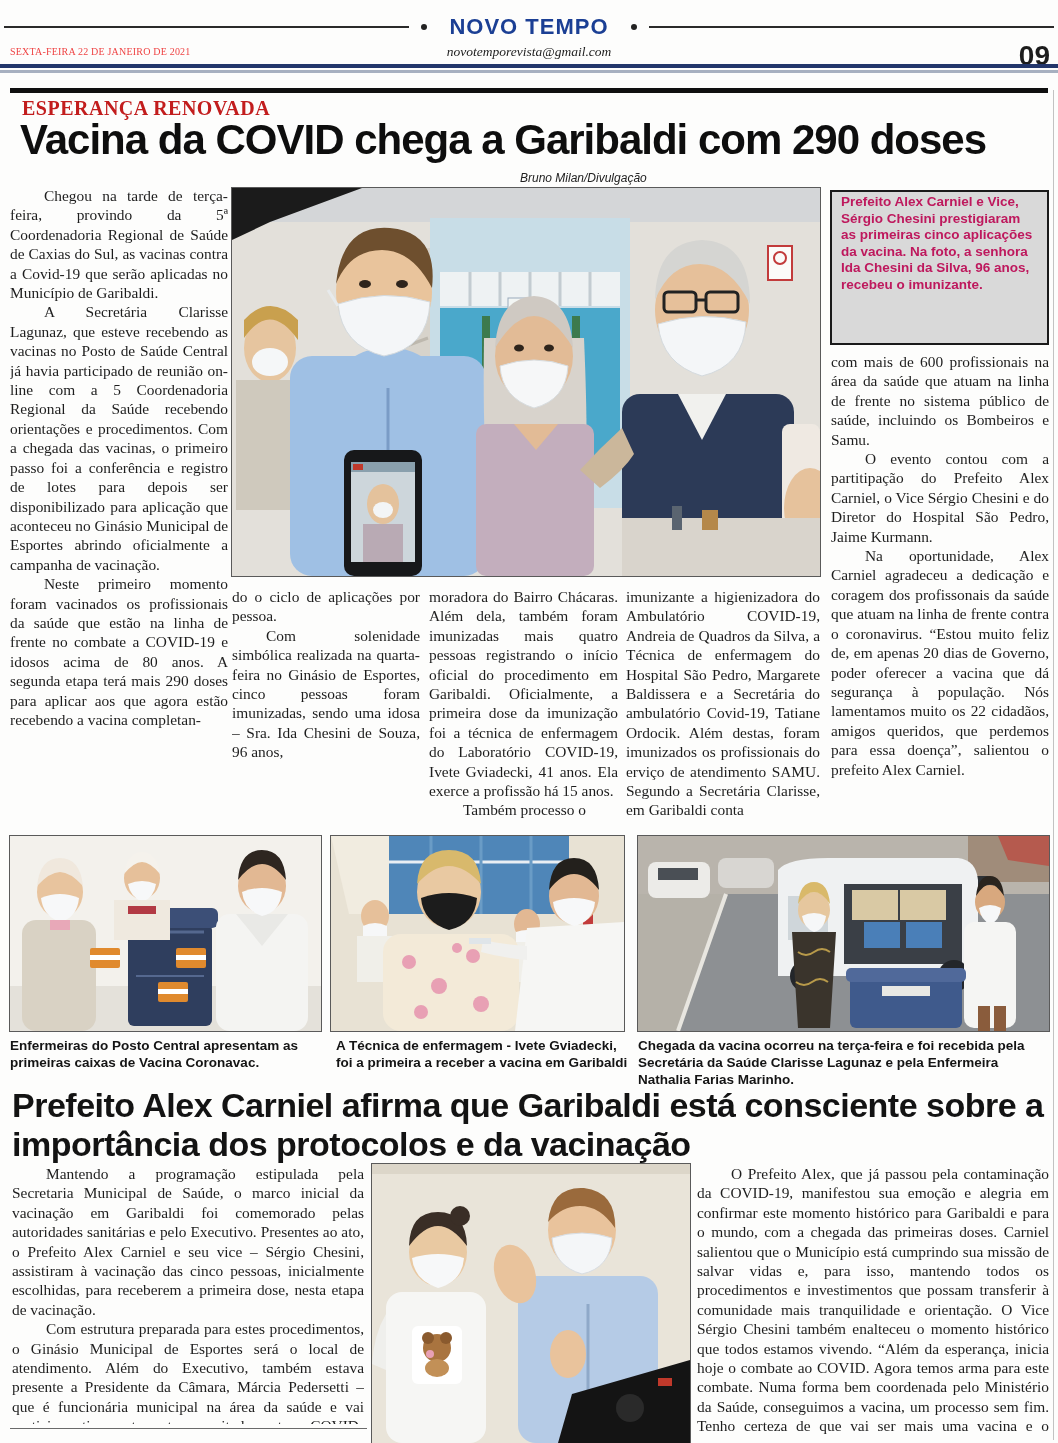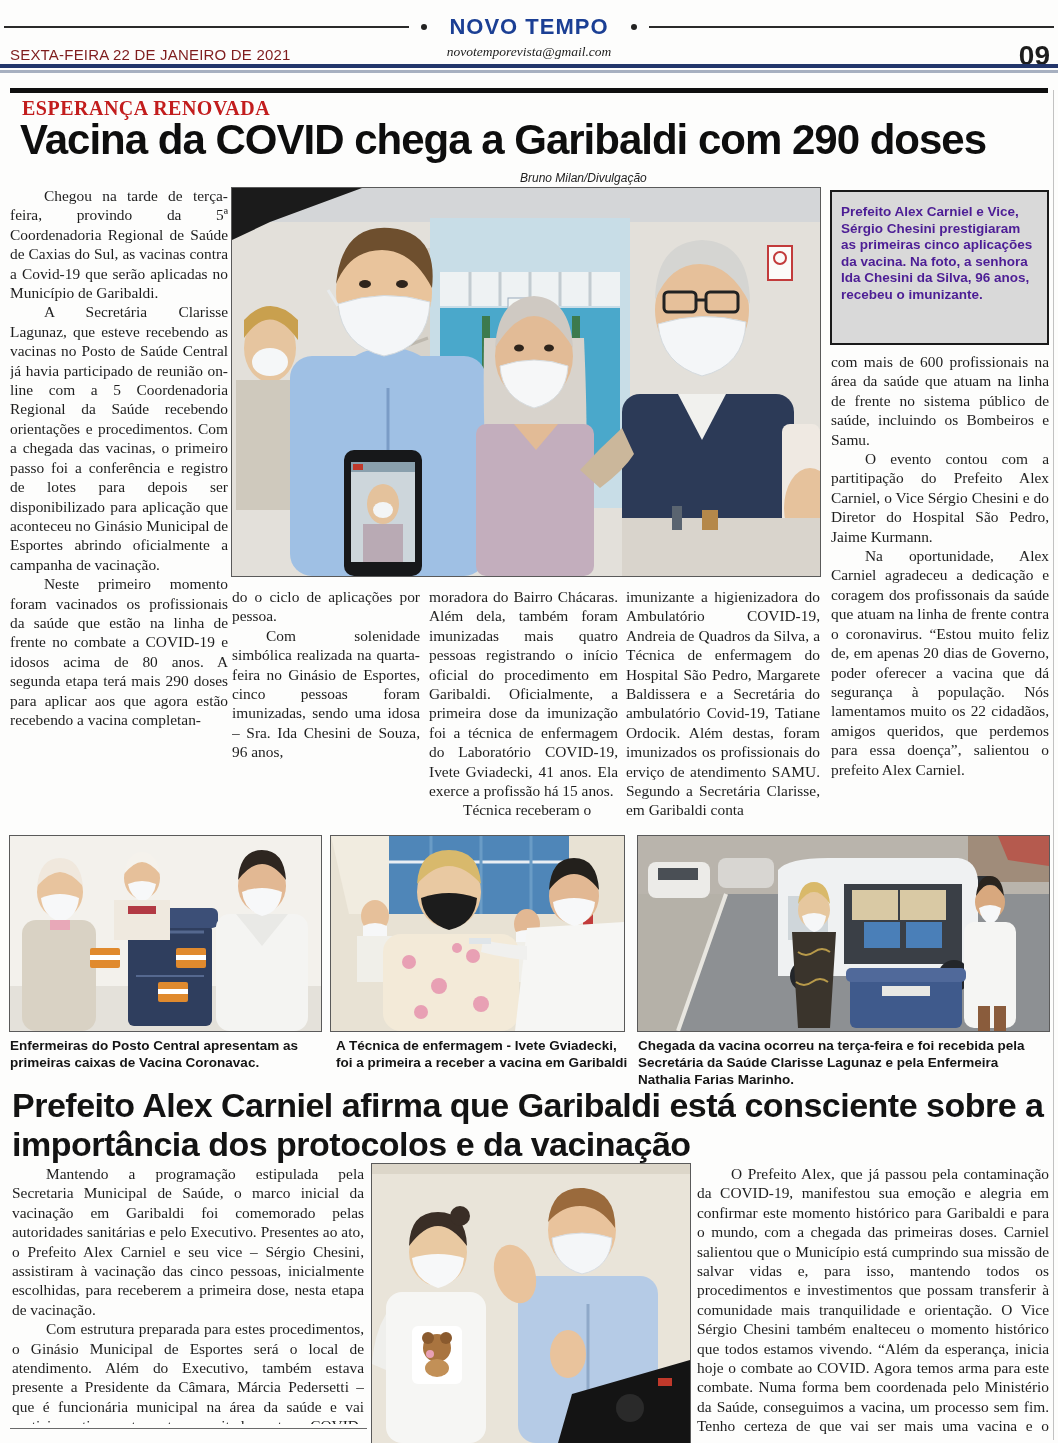--- a/index.html
+++ b/index.html
@@ -6,22 +6,22 @@
   #page{position:relative;width:1058px;height:1443px;background:#fdfdfc;overflow:hidden;
         font-family:"Liberation Serif",serif;color:#1d1d1d;}
   .abs{position:absolute;}
 
   
   .masthead-row{left:0;top:14px;width:1058px;display:flex;align-items:center;justify-content:center;}
   .mast-line{height:0;border-top:2px solid #2a2a2a;width:405px;}
   .mast-dot{width:6px;height:6px;background:#222;border-radius:50%;margin:0 12px;}
   .masthead{font-family:"Liberation Sans",sans-serif;font-weight:bold;font-size:22px;
             color:#1b3f94;letter-spacing:1px;margin:0 10px;}
-  .hdr-date{left:10px;top:46px;font-family:Liberation Sans, sans-serif;font-size:15px;
-            color:#7f1d1d;letter-spacing:.2px;}
+  .hdr-date{left:10px;top:46px;font-family:Liberation Serif, serif;font-size:10px;
+            color:#ef4444;letter-spacing:.2px;}
   .hdr-email{left:0;top:44px;width:1058px;text-align:center;font-style:italic;font-size:13.5px;color:#222;}
   .hdr-page{right:8px;top:40px;font-family:"Liberation Sans",sans-serif;font-weight:bold;
             font-size:28px;color:#1c1c1c;}
   .rule-navy{left:0;top:64px;width:1058px;height:4px;background:#23366b;}
   .rule-silver{left:0;top:70px;width:1058px;height:3px;background:#a7b0c0;}
   .rule-black{left:10px;top:88px;width:1038px;height:5px;background:#0f0f0f;}
   .page-edge{left:1053px;top:90px;width:1px;height:1350px;background:#c2c2c2;}
 
   
   .kicker{left:22px;top:97px;font-weight:bold;font-size:20px;color:#c21d1d;letter-spacing:.5px;}
@@ -37,22 +37,22 @@
   .subhead{font-family:"Liberation Sans",sans-serif;font-weight:bold;font-size:25px;
            letter-spacing:-.5px;color:#101010;margin:17px 0 15px 0;text-indent:0;text-align:left;}
 
   .col1{left:10px;top:186px;width:218px;height:648px;}
   .col2{left:232px;top:587px;width:188px;height:246px;}
   .col3{left:429px;top:587px;width:189px;height:246px;}
   .col4{left:626px;top:587px;width:194px;height:246px;}
   .col5{left:831px;top:352px;width:218px;height:482px;}
 
   .capbox{left:830px;top:190px;width:219px;height:155px;background:#d9d9d9;border:2px solid #1a1a1a;
-          box-sizing:border-box;padding:12px 9px;font-family:"Liberation Sans",sans-serif;
-          font-weight:bold;font-size:13.5px;line-height:16.6px;color:#4c1d95;}
+          box-sizing:border-box;padding:2px 9px;font-family:"Liberation Sans",sans-serif;
+          font-weight:bold;font-size:13.5px;line-height:16.6px;color:#be185d;}
 
   
   .photo{outline:1px solid #5a5a5a;background:#ddd;}
   .mainphoto{left:232px;top:188px;width:588px;height:388px;}
   .strip1{left:10px;top:836px;width:311px;height:195px;}
   .strip2{left:331px;top:836px;width:293px;height:195px;}
   .strip3{left:638px;top:836px;width:411px;height:195px;}
   .a2photo{left:372px;top:1164px;width:318px;height:279px;}
   .photo svg{display:block;width:100%;height:100%;}
 
@@ -186,21 +186,21 @@
     <p>Neste primeiro momento foram vacinados os profissionais da saúde que estão na linha de frente no combate a COVID-19 e idosos acima de 80 anos. A segunda etapa terá mais 290 doses para aplicar aos que agora estão recebendo a vacina completan-</p>
   </div>
 
   <div class="abs serifcol col2">
     <p class="noindent">do o ciclo de aplicações por pessoa.</p>
     <p>Com solenidade simbólica realizada na quarta-feira no Ginásio de Esportes, cinco pessoas foram imunizadas, sendo uma idosa – Sra. Ida Chesini de Souza, 96 anos,</p>
   </div>
 
   <div class="abs serifcol col3">
     <p class="noindent">moradora do Bairro Chácaras. Além dela, também foram imunizadas mais quatro pessoas registrando o início oficial do procedimento em Garibaldi. Oficialmente, a primeira dose da imunização foi a técnica de enfermagem do Laboratório COVID-19, Ivete Gviadecki, 41 anos. Ela exerce a profissão há 15 anos.</p>
-    <p>Técnica receberam o</p>
+    <p>Também processo o</p>
   </div>
 
   <div class="abs serifcol col4">
     <p class="noindent">imunizante a higienizadora do Ambulatório COVID-19, Andreia de Quadros da Silva, a Técnica de enfermagem do Hospital São Pedro, Margarete Baldissera e a Secretária do ambulatório Covid-19, Tatiane Ordocik. Além destas, foram imunizados os profissionais do erviço de atendimento SAMU. Segundo a Secretária Clarisse, em Garibaldi conta</p>
   </div>
 
   <div class="abs serifcol col5">
     <p class="noindent">com mais de 600 profissionais na área da saúde que atuam na linha de frente no sistema público de saúde, incluindo os Bombeiros e Samu.</p>
     <p>O evento contou com a partitipação do Prefeito Alex Carniel, o Vice Sérgio Chesini e do Diretor do Hospital São Pedro, Jaime Kurmann.</p>
     <p>Na oportunidade, Alex Carniel agradeceu a dedicação e coragem dos profissonais da saúde que atuam na linha de frente contra o coronavirus. “Estou muito feliz de, em apenas 20 dias de Governo, poder oferecer a vacina que dá segurança à população. Nós lamentamos muito os 22 cidadãos, amigos queridos, que perdemos para essa doença”, salientou o prefeito Alex Carniel.</p>

